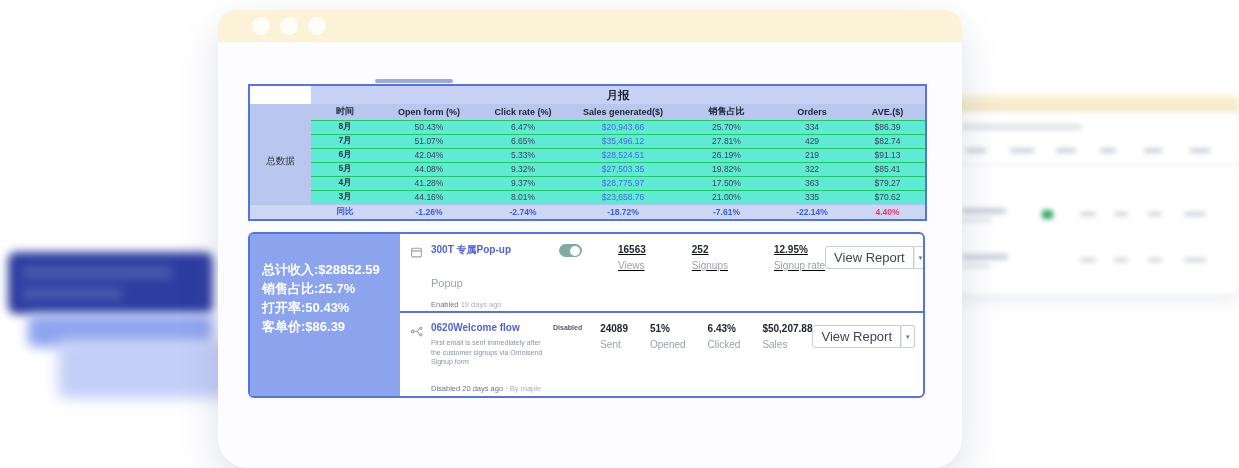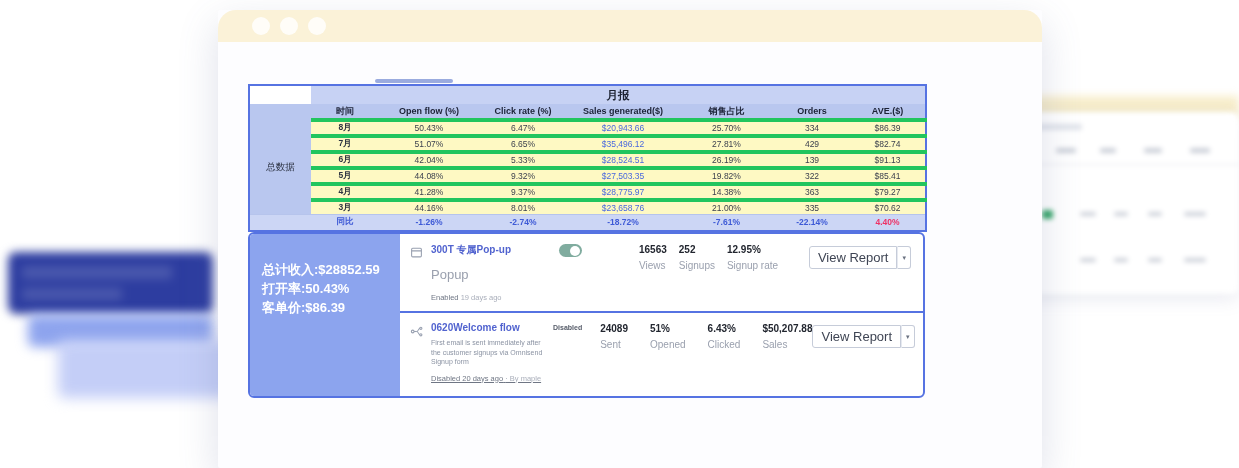--- a/index.html
+++ b/index.html
@@ -19,39 +19,39 @@
   .blur-left-light { left:58px; top:340px; width:175px; height:58px; background:#c4cef7; border-radius:6px; filter:blur(7px); }
   .blur-cream { left:940px; top:96px; width:299px; height:24px; background:#f8eecb; filter:blur(4px); }
   .blur-right { left:952px; top:112px; width:287px; height:182px; background:#ffffff; border-radius:8px;
                 filter:blur(2.5px); box-shadow:0 4px 18px rgba(120,130,170,.18); }
   .br { position:absolute; background:#ccd0d9; border-radius:2px; }
   .br.light { background:#e0e3ea; }
   .br.green { background:#3aa86c; }
   .br.divider { background:#e2e5ec; border-radius:0; }
 
   
-  .main-card { position:absolute; left:218px; top:10px; width:824px; height:458px;
-               background:#fdfdff; border-radius:2px; box-shadow:0 14px 40px rgba(90,100,150,.20); }
+  .main-card { position:absolute; left:218px; top:10px; width:744px; height:458px;
+               background:#fdfdff; border-radius:30px; box-shadow:0 14px 40px rgba(90,100,150,.20); }
   .titlebar { height:32px; background:#fbf2d8; border-radius:18px 18px 0 0;
               display:flex; align-items:center; padding-left:34px; gap:10px; }
   .dot { width:18px; height:18px; border-radius:50%; background:rgba(255,255,255,.82); }
 
   .scroll-indicator { position:absolute; left:157px; top:69px; width:78px; height:4px;
                       background:#9aabdf; border-radius:2px; }
 
   
   .report-table { position:absolute; left:30px; top:74px; width:677px; border-collapse:collapse;
                   table-layout:fixed; background:#fff; border:2px solid #5673e2; font-size:8.5px; }
   .report-table td, .report-table th { overflow:hidden; white-space:nowrap; }
   .title-corner { background:#ffffff; height:19px; }
   .title-cell { background:#c7d2f4; text-align:center; font-weight:bold; font-size:11.5px; color:#1b2130; height:19px; }
   .report-table th, .header-corner { background:#b9c7ef; font-size:9px; color:#1c2236;
                   font-weight:bold; height:16px; text-align:center; }
   .report-table tbody td { height:14px; text-align:center; color:#3c414e;
-                  border-top:4px solid #22c55e; background:#fef9c3; }
+                  border-top:1px solid #22c55e; background:#5eead4; }
   .report-table tbody td.group-cell { background:#b9c7ef; font-size:9.5px; color:#272d3d; border-top:none; }
   .report-table tbody td.time-cell { font-weight:bold; color:#2d3340; }
   .report-table tbody td.sales-cell { color:#4968de; }
   .comparison-row td { background:#ccd6f5; height:16px; text-align:center; font-weight:bold;
                   color:#3e5ad6; border-top:1px solid #b6c4ec; font-size:8.5px; }
   .comparison-row td.comp-red { color:#ee3266; }
 
   
   .campaign-section { position:absolute; left:30px; top:222px; width:677px; height:166px;
                       border:2px solid #5673e2; border-radius:6px; background:#fff;
@@ -62,32 +62,32 @@
   .cards-col { flex:1; display:flex; flex-direction:column; }
   .campaign-card { display:flex; align-items:flex-start; padding:9px 12px 8px 10px; }
   .card-1 { height:79px; border-bottom:2px solid #5673e2; }
   .card-2 { flex:1; }
 
   .camp-icon { width:13px; height:13px; margin-top:2px; flex-shrink:0; display:inline-block; }
   .camp-info { margin-left:8px; flex-shrink:0; }
   .card-1 .camp-info { width:128px; }
   .card-2 .camp-info { width:118px; }
   .camp-title { font-size:10px; font-weight:bold; color:#5163cf; cursor:pointer; white-space:nowrap; }
-  .camp-type { margin-top:10px; font-size:13px; color:#9aa0ae; }
+  .camp-type { margin-top:20px; font-size:11px; color:#9aa0ae; }
   .camp-status { margin-top:11px; font-size:7.5px; color:#6f7684; white-space:nowrap; }
-  .card-2 .camp-status { margin-top:7px;text-decoration:underline; }
+  .card-2 .camp-status { margin-top:17px; }
   .muted { color:#a9aeba; }
   .camp-desc { margin-top:5px; font-size:7px; line-height:9.5px; color:#8b93a3; width:112px; }
 
   .toggle { width:23px; height:13px; border-radius:7px; background:#80ac9f; position:relative;
             margin-top:1px; flex-shrink:0; cursor:pointer; }
   .toggle .knob { position:absolute; right:2px; top:1.5px; width:10px; height:10px; border-radius:50%; background:#fff; }
 
   .stats { display:flex; padding-top:1px; }
-  .card-1 .stats { margin-left:57px; gap:12px; }
+  .card-1 .stats { margin-left:36px; gap:46px;text-decoration:underline; }
   .card-2 .stats { margin-left:18px; gap:22px; }
   .stat-value { font-size:10px; font-weight:bold; color:#22262f; white-space:nowrap; }
   .stat-label { margin-top:5px; font-size:10px; color:#9aa0ae; white-space:nowrap; }
 
   .disabled-badge { font-size:7px; font-weight:bold; color:#565c69; margin-left:4px; margin-top:2px; flex-shrink:0; }
 
   .btn-group { margin-left:auto; display:flex; margin-top:3px; flex-shrink:0; }
   .btn-main { font-family:inherit; font-size:13px; color:#3f4554; background:#fff;
               border:1px solid #c6ccd9; border-radius:3px 0 0 3px; padding:4px 8px; cursor:pointer; line-height:1; }
   .btn-caret { background:#fff; border:1px solid #c6ccd9; border-left:1px solid #e6e9f0;
@@ -151,21 +151,21 @@
           <col style="width:76px">
       </colgroup>
       <thead>
         <tr>
           <td class="title-corner"></td>
           <td class="title-cell" colspan="7">月报</td>
         </tr>
         <tr>
           <th class="header-corner"></th>
         <th>时间</th>
-            <th>Open flow (%)</th>
+            <th>Open form (%)</th>
             <th>Click rate (%)</th>
             <th>Sales generated($)</th>
             <th>销售占比</th>
             <th>Orders</th>
             <th>AVE.($)</th>
           </tr>
       </thead>
       <tbody>
           <tr>
             <td class="group-cell" rowspan="6">总数据</td>
@@ -185,38 +185,38 @@
             <td>27.81%</td>
             <td>429</td>
             <td>$82.74</td>
           </tr>
           <tr>
             <td class="time-cell">6月</td>
             <td>42.04%</td>
             <td>5.33%</td>
             <td class="sales-cell">$28,524.51</td>
             <td>26.19%</td>
-            <td>139</td>
+            <td>219</td>
             <td>$91.13</td>
           </tr>
           <tr>
             <td class="time-cell">5月</td>
             <td>44.08%</td>
             <td>9.32%</td>
             <td class="sales-cell">$27,503.35</td>
             <td>19.82%</td>
             <td>322</td>
             <td>$85.41</td>
           </tr>
           <tr>
             <td class="time-cell">4月</td>
             <td>41.28%</td>
             <td>9.37%</td>
             <td class="sales-cell">$28,775.97</td>
-            <td>14.38%</td>
+            <td>17.50%</td>
             <td>363</td>
             <td>$79.27</td>
           </tr>
           <tr>
             <td class="time-cell">3月</td>
             <td>44.16%</td>
             <td>8.01%</td>
             <td class="sales-cell">$23,658.76</td>
             <td>21.00%</td>
             <td>335</td>
@@ -234,20 +234,21 @@
             <td>-22.14%</td>
             <td class="comp-red">4.40%</td>
           </tr>
       </tfoot>
     </table>
 
     <div class="campaign-section">
       <div class="summary-panel">
         <div>
             <div class="summary-line">总计收入:$28852.59</div>
+            <div class="summary-line">销售占比:25.7%</div>
             <div class="summary-line">打开率:50.43%</div>
             <div class="summary-line">客单价:$86.39</div>
           </div>
       </div>
 
       <div class="cards-col">
 
         <div class="campaign-card card-1">
           <span class="camp-icon">
             <svg viewBox="0 0 24 24" width="13" height="13" fill="none" stroke="#98a0b0" stroke-width="2">

